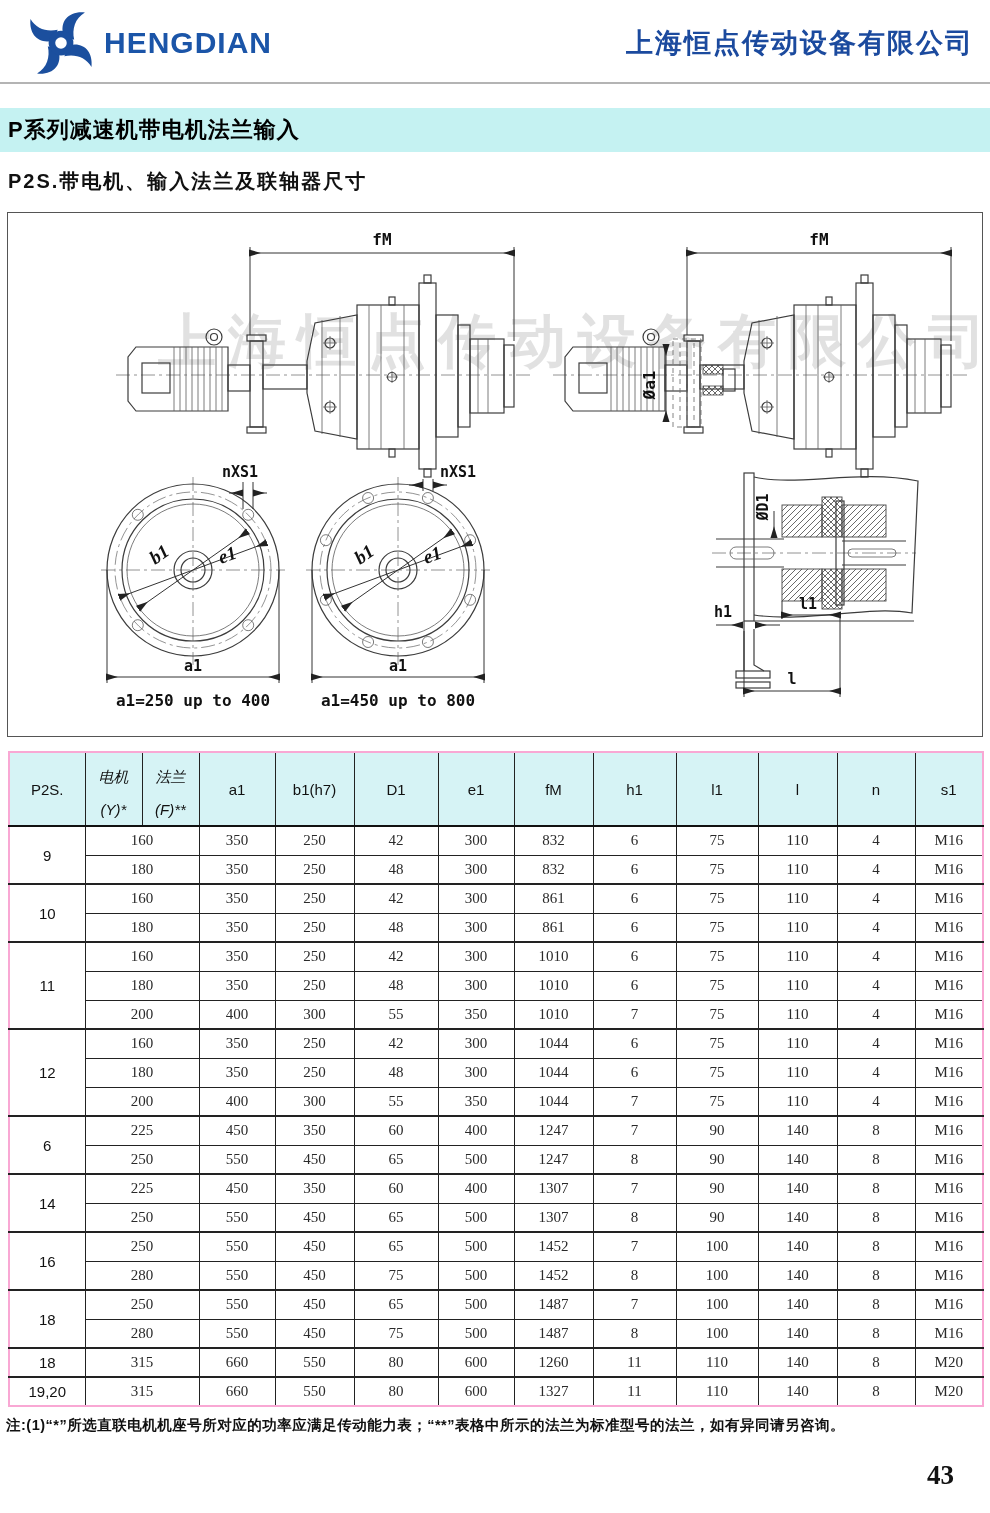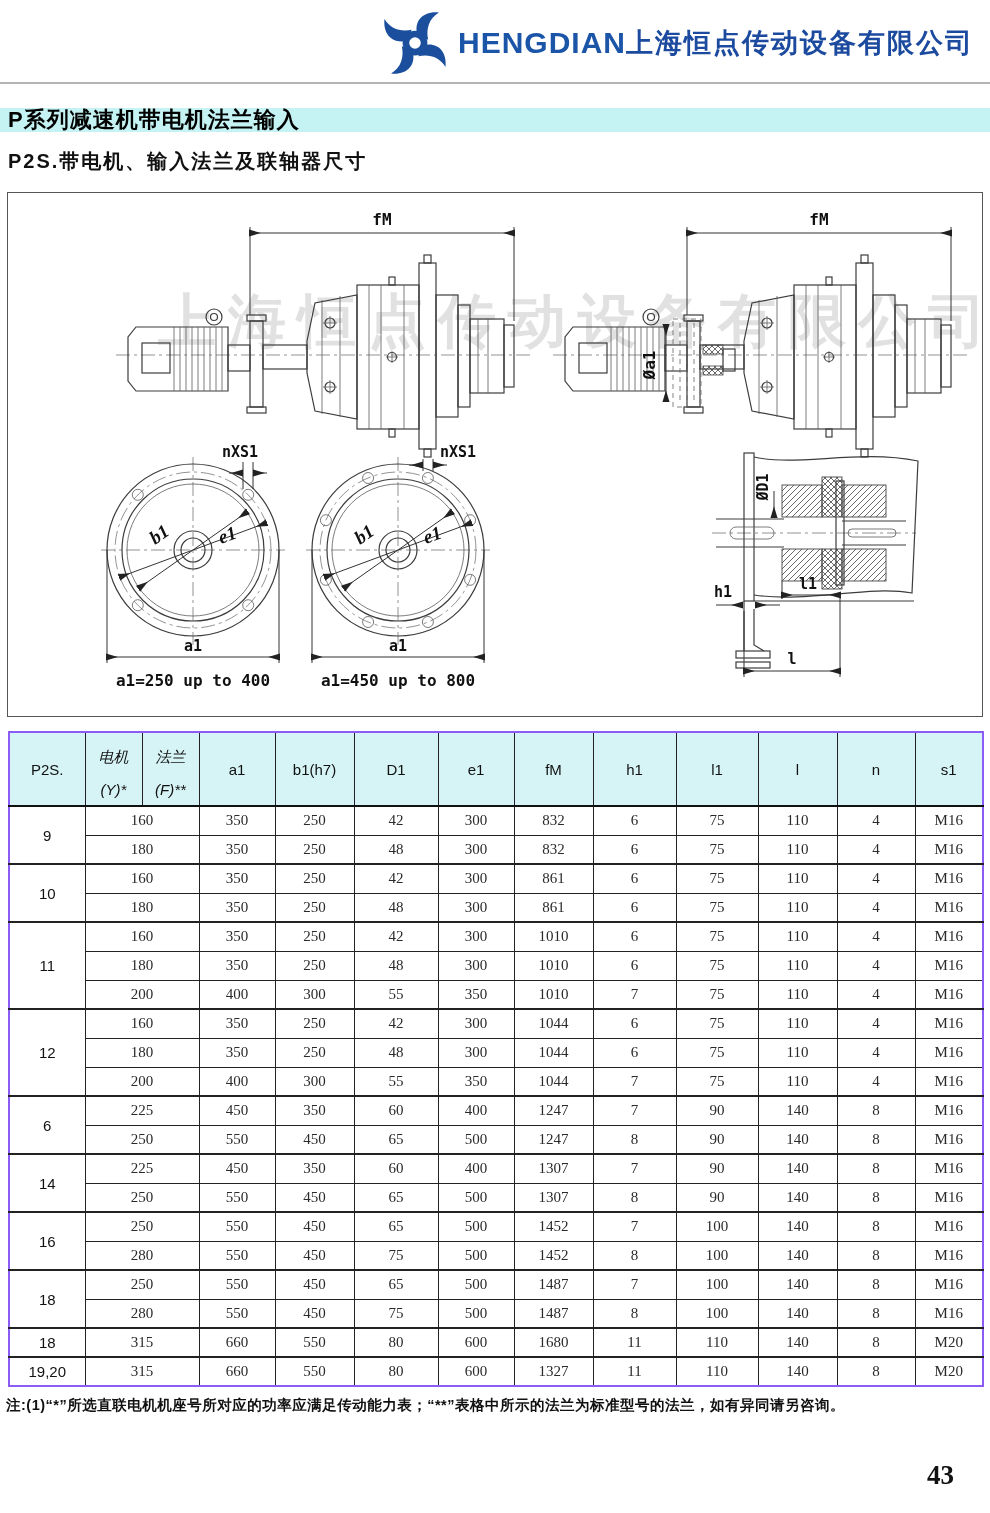--- a/index.html
+++ b/index.html
@@ -1,46 +1,46 @@
 <!DOCTYPE html>
 <html><head>
 <meta charset="utf-8">
 <style>
   * { margin:0; padding:0; box-sizing:border-box; }
   body { background:#fff; font-family:"Liberation Sans","DejaVu Sans",sans-serif; color:#111; }
   .page { position:relative; width:990px; height:1513px; background:#fff; overflow:hidden; }
 
   
-  .hdr { display:flex; align-items:center; justify-content:flex-end; padding:10px 12px 6px 28px; height:82px; }
+  .hdr { display:flex; align-items:center; justify-content:space-between; padding:10px 12px 6px 28px; height:82px; }
   .logo-wrap { display:flex; align-items:center; gap:10px; }
   .logo-text { font-size:30px; font-weight:600; color:#1b55a8; letter-spacing:1px; }
   .company { font-family:"Liberation Serif","DejaVu Serif",serif; font-weight:bold; font-size:27px; color:#1b4a9e; padding-right:4px; letter-spacing:2px; }
   .hdr-rule { border-top:2px solid #b4b4b4; margin:0; }
 
   
-  .title-bar { margin-top:24px; background:#c5f2f2; height:24px; display:flex; align-items:center; padding-left:8px; }
+  .title-bar { margin-top:24px; background:#c5f2f2; height:44px; display:flex; align-items:center; padding-left:8px; }
   .title-bar span { font-size:22px; font-weight:bold; color:#000; letter-spacing:1px; }
   .subtitle { margin:16px 0 0 8px; font-size:20px; font-weight:600; letter-spacing:2px; }
 
   
   .panel { margin:17px 7px 0 7px; border:1px solid #555; background:#fff; }
   .panel svg { display:block; }
   .ln { fill:none; stroke:#3c3c3c; stroke-width:1.2; }
   .thin { fill:none; stroke:#5a5a5a; stroke-width:0.8; }
   .cl { fill:none; stroke:#777; stroke-width:0.8; stroke-dasharray:14 4 3 4; }
   .dsh { fill:none; stroke:#666; stroke-width:0.8; stroke-dasharray:5 4; }
   .dim { fill:none; stroke:#333; stroke-width:1; }
   .dlab { font-family:"DejaVu Sans Mono","Liberation Mono",monospace; font-size:15px; fill:#111; font-weight:bold; }
   .dlab2 { font-family:"DejaVu Sans Mono","Liberation Mono",monospace; font-size:16px; fill:#111; font-weight:bold; }
   .blab { font-family:"Liberation Serif","DejaVu Serif",serif; font-size:19px; font-style:italic; font-weight:bold; fill:#111; }
   .cap { font-family:"DejaVu Sans Mono","Liberation Mono",monospace; font-size:16px; fill:#111; font-weight:bold; }
   .wm { font-size:58px; fill:#c4c4c4; opacity:0.5; letter-spacing:12px; font-weight:bold; }
 
   
-  table.spec { border-collapse:collapse; margin:14px 8px 0 8px; width:974px; table-layout:fixed; border:2px solid #8b5cf6; }
+  table.spec { border-collapse:collapse; margin:14px 8px 0 8px; width:974px; table-layout:fixed; border:2px solid #f9a8d4; }
   table.spec th, table.spec td { border:1px solid #222; text-align:center; vertical-align:middle; }
   table.spec thead th { background:#d6f3f5; font-size:15px; font-weight:normal; height:74px; border-bottom:2px solid #111; }
   table.spec thead .two-line { height:74px;font-style:italic; }
   table.spec thead .two-line span { display:block; }
   table.spec thead .two-line span:first-child { margin-top:8px; margin-bottom:14px; }
   table.spec tbody td { height:29px; font-family:"Liberation Serif","DejaVu Serif",serif; font-size:15px; color:#2a2a2a; }
   table.spec tbody td.model-cell { font-family:"Liberation Sans","DejaVu Sans",sans-serif; font-size:15px; color:#111; }
   table.spec tr.group-start td { border-top:2px solid #222; }
   table.spec tr.group-sub td { border-top:1px solid #8a8a8a; }
 
@@ -569,21 +569,21 @@
           <td>8</td>
           <td>M16</td>
         </tr>
         <tr class="group-start">
           <td rowspan="1" class="model-cell">18</td>
           <td colspan="2">315</td>
           <td>660</td>
           <td>550</td>
           <td>80</td>
           <td>600</td>
-          <td>1680</td>
+          <td>1260</td>
           <td>11</td>
           <td>110</td>
           <td>140</td>
           <td>8</td>
           <td>M20</td>
         </tr>
         <tr class="group-start">
           <td rowspan="1" class="model-cell">19,20</td>
           <td colspan="2">315</td>
           <td>660</td>

